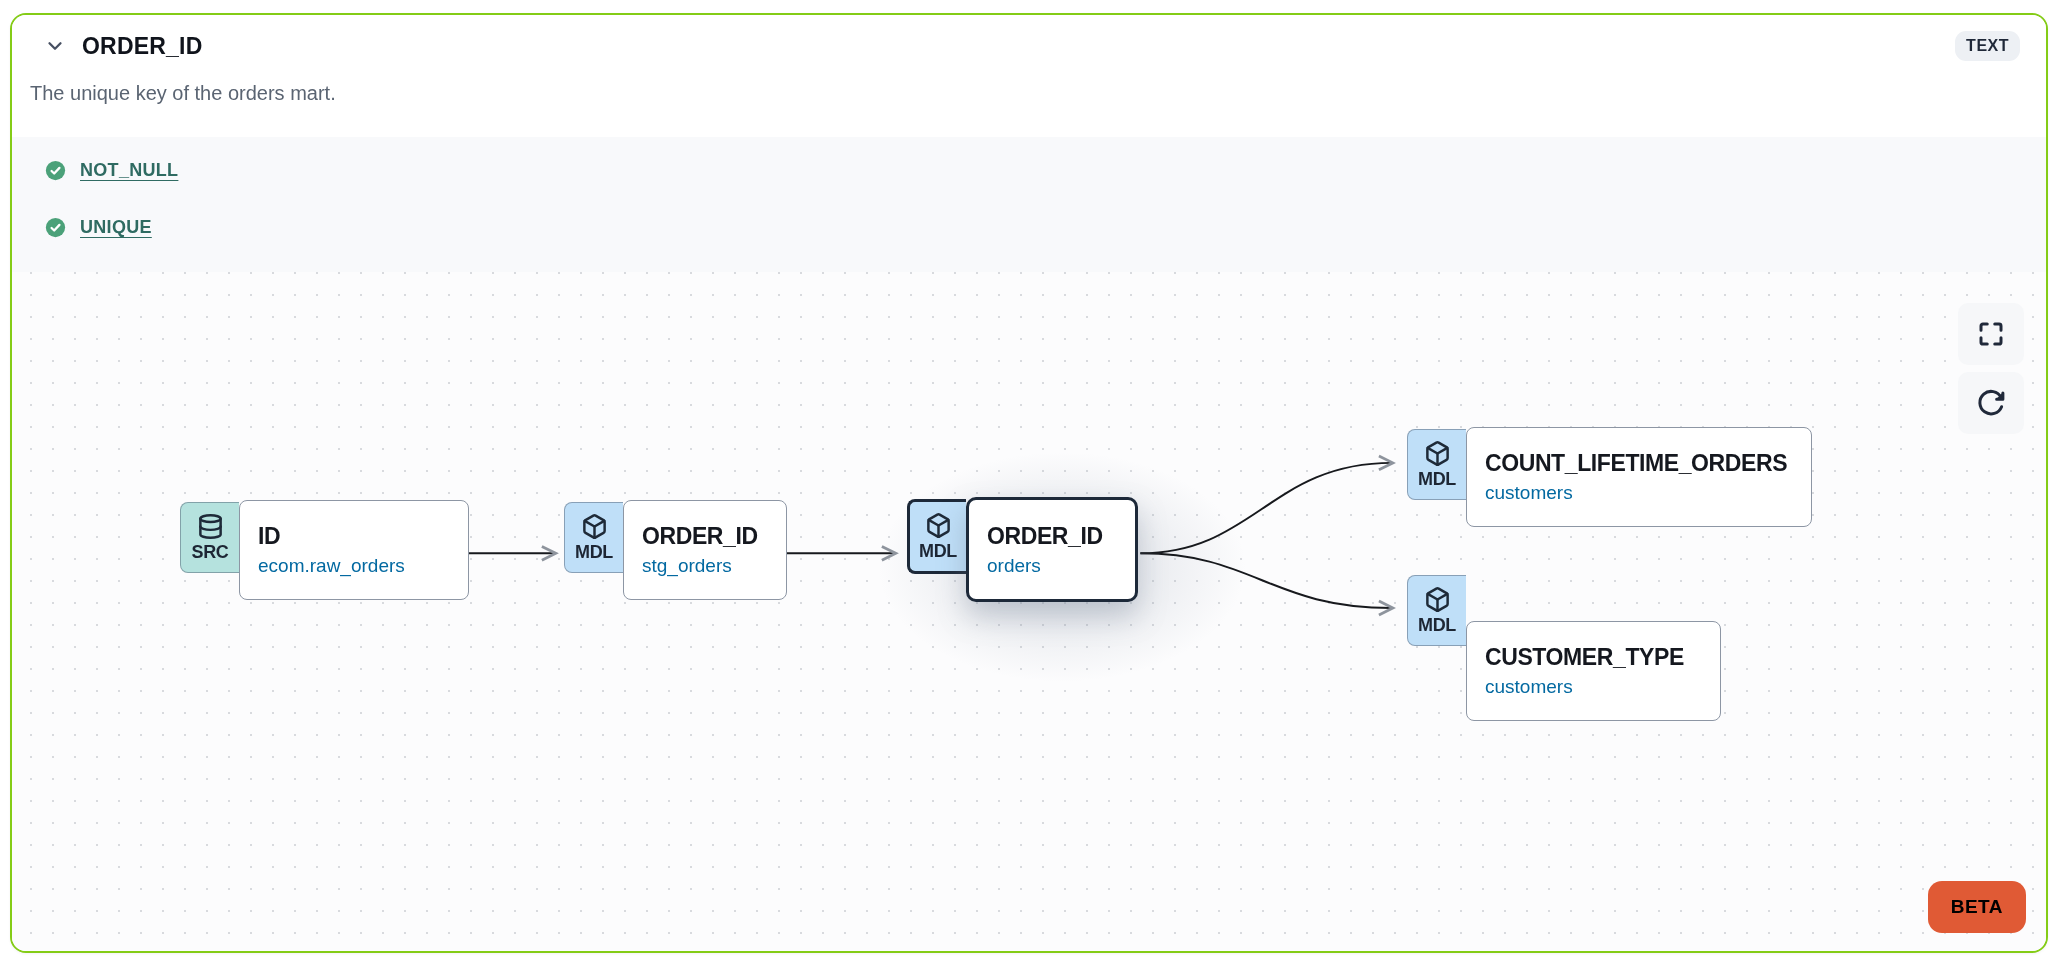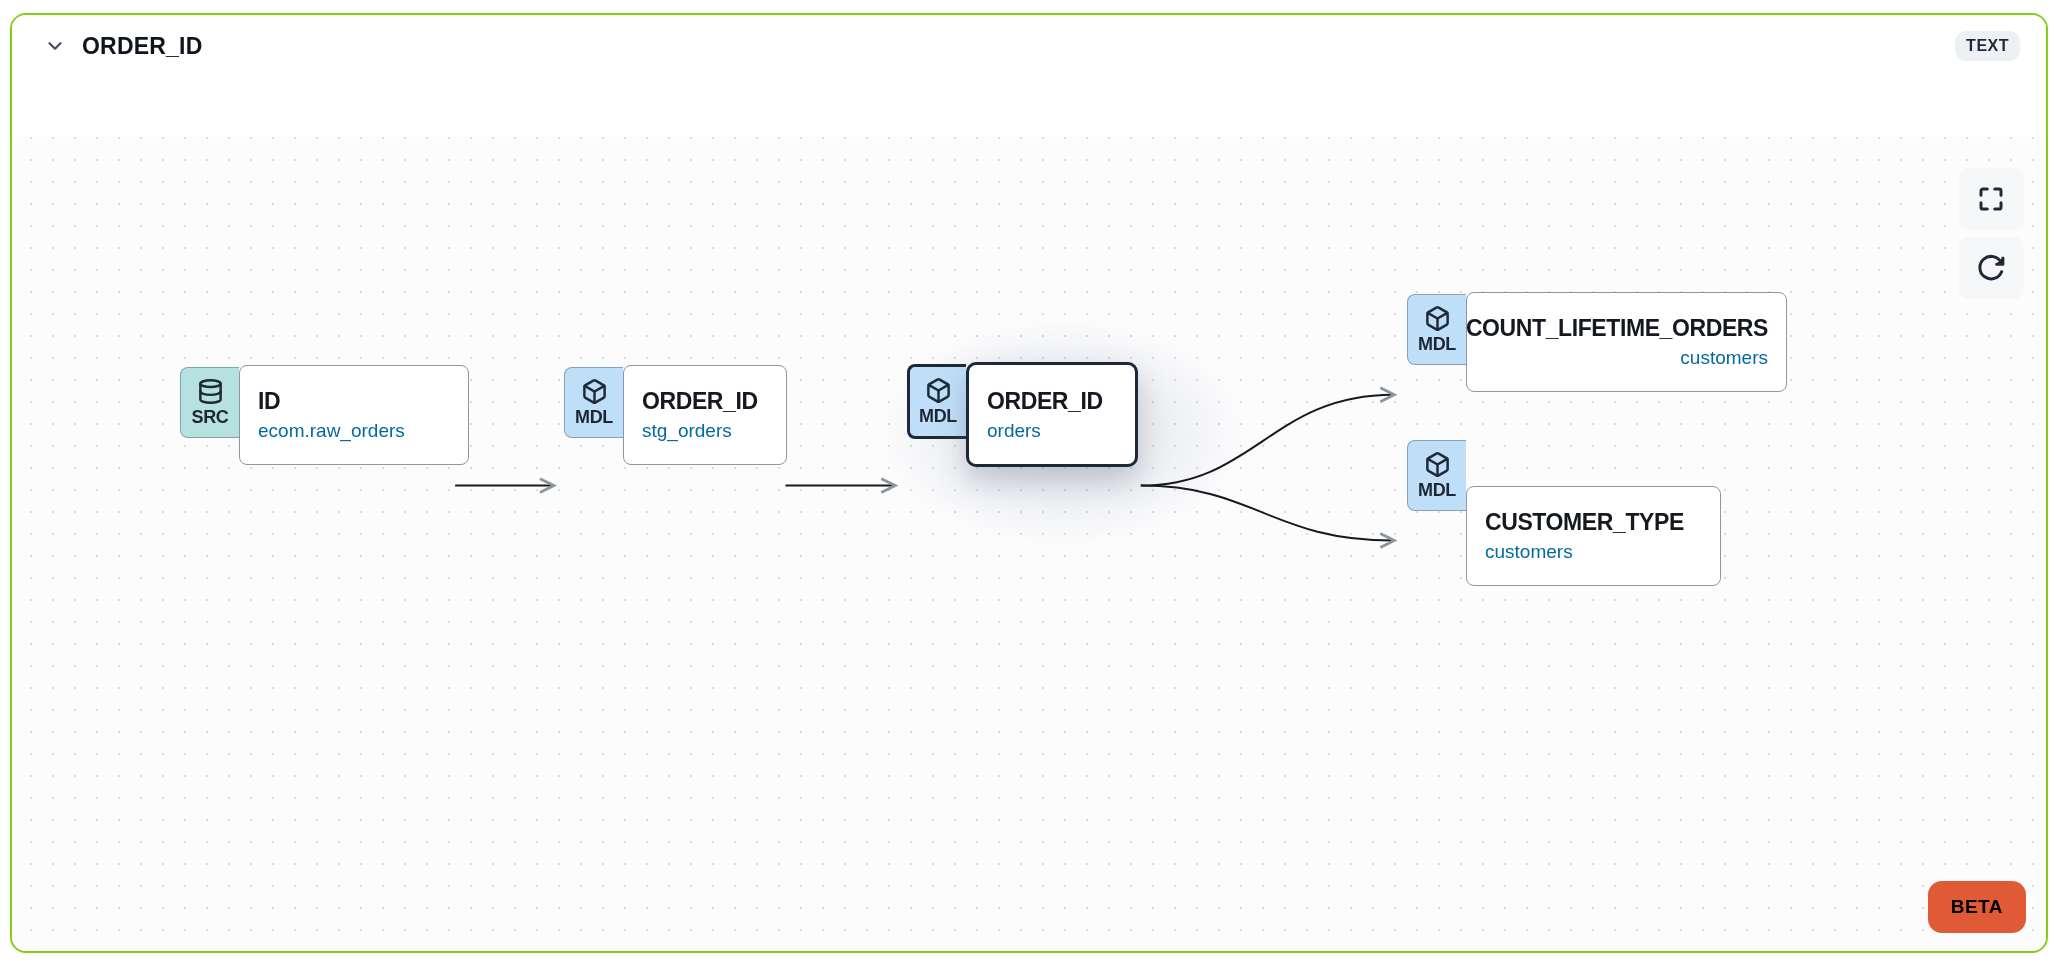--- a/index.html
+++ b/index.html
@@ -72,22 +72,39 @@
   <div class="hdr">
     <div class="hdr-row">
       <button class="chev-btn">
         <svg width="22" height="22" viewBox="0 0 24 24" fill="none" stroke="#475062" stroke-width="2.5" stroke-linecap="round" stroke-linejoin="round">
             <polyline points="6 9 12 15 18 9"></polyline>
           </svg>
       </button>
       <div class="hdr-title">ORDER_ID</div>
     </div>
     <span class="type-badge">TEXT</span>
+    <div class="hdr-desc">The unique key of the orders mart.</div>
   </div>
 
+  <div class="tests">
+    <div class="test-row">
+      <svg width="21" height="21" viewBox="0 0 24 24">
+          <circle cx="12" cy="12" r="11" fill="#4ba179"></circle>
+          <polyline points="7.5 12.5 10.5 15.5 16.5 9" fill="none" stroke="#ffffff" stroke-width="2.6" stroke-linecap="round" stroke-linejoin="round"></polyline>
+        </svg>
+      <a class="test-link">NOT_NULL</a>
+    </div>
+    <div class="test-row">
+      <svg width="21" height="21" viewBox="0 0 24 24">
+          <circle cx="12" cy="12" r="11" fill="#4ba179"></circle>
+          <polyline points="7.5 12.5 10.5 15.5 16.5 9" fill="none" stroke="#ffffff" stroke-width="2.6" stroke-linecap="round" stroke-linejoin="round"></polyline>
+        </svg>
+      <a class="test-link">UNIQUE</a>
+    </div>
+  </div>
 
   <div class="canvas">
 
     <div class="glow"></div>
 
     <svg class="edges" viewBox="0 0 2038 683">
       <defs>
         <marker id="arrow" markerWidth="11" markerHeight="11" refX="7.5" refY="4.5" orient="auto">
           <path d="M1,1 L8,4.5 L1,8" fill="none" stroke="#8e949d" stroke-width="1.4"></path>
         </marker>
@@ -145,21 +162,21 @@
 
     <div class="node" style="left:1395px; top:155px;">
       <div class="nbadge mdl">
         <svg width="27" height="27" viewBox="0 0 24 24" fill="none" stroke="#1e2a38" stroke-width="2.2" stroke-linecap="round" stroke-linejoin="round">
             <path d="M21 16V8a2 2 0 0 0-1-1.73l-7-4a2 2 0 0 0-2 0l-7 4A2 2 0 0 0 3 8v8a2 2 0 0 0 1 1.73l7 4a2 2 0 0 0 2 0l7-4A2 2 0 0 0 21 16z"></path>
             <polyline points="3.27 6.96 12 12.01 20.73 6.96"></polyline>
             <line x1="12" y1="22.08" x2="12" y2="12"></line>
           </svg>
         <span class="blabel">MDL</span>
       </div>
-      <div class="ncard" style="width:321px;align-items:flex-end;">
+      <div class="ncard" style="width:346px;">
         <div class="ntitle">COUNT_LIFETIME_ORDERS</div>
         <div class="nsub">customers</div>
       </div>
     </div>
 
     <div class="node" style="left:1395px; top:301px;">
       <div class="nbadge mdl">
         <svg width="27" height="27" viewBox="0 0 24 24" fill="none" stroke="#1e2a38" stroke-width="2.2" stroke-linecap="round" stroke-linejoin="round">
             <path d="M21 16V8a2 2 0 0 0-1-1.73l-7-4a2 2 0 0 0-2 0l-7 4A2 2 0 0 0 3 8v8a2 2 0 0 0 1 1.73l7 4a2 2 0 0 0 2 0l7-4A2 2 0 0 0 21 16z"></path>
             <polyline points="3.27 6.96 12 12.01 20.73 6.96"></polyline>

